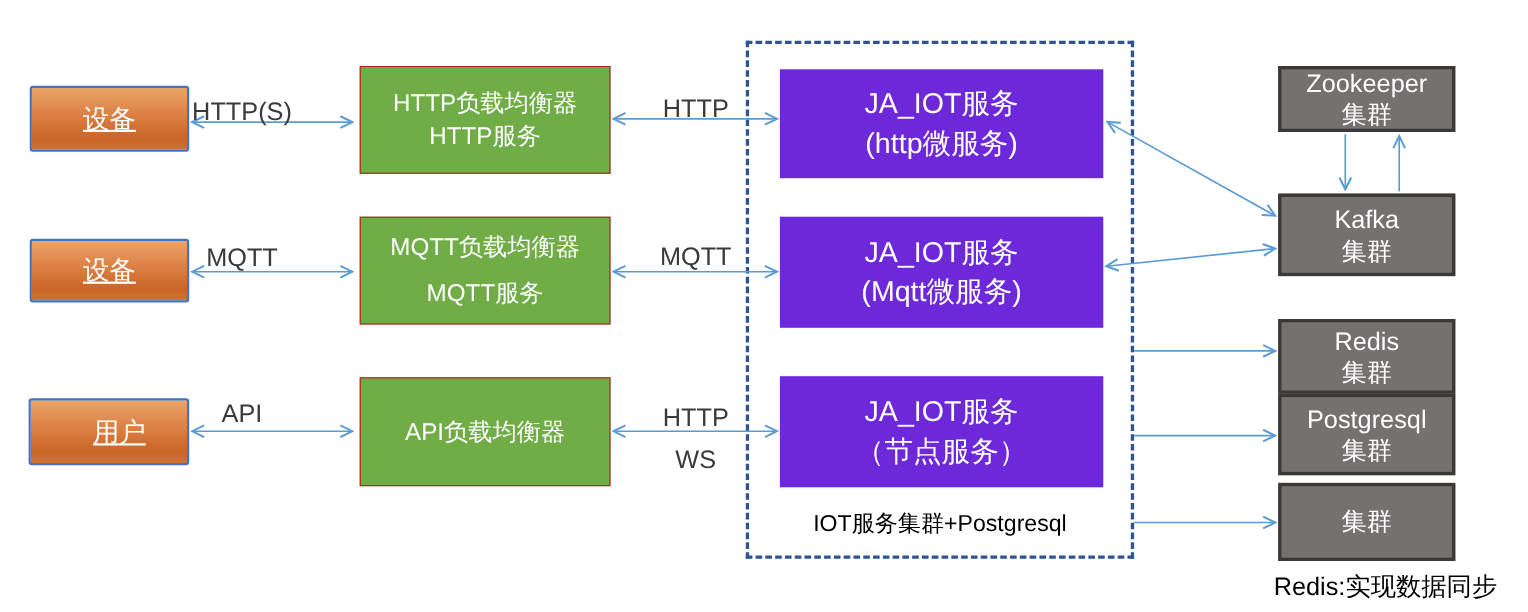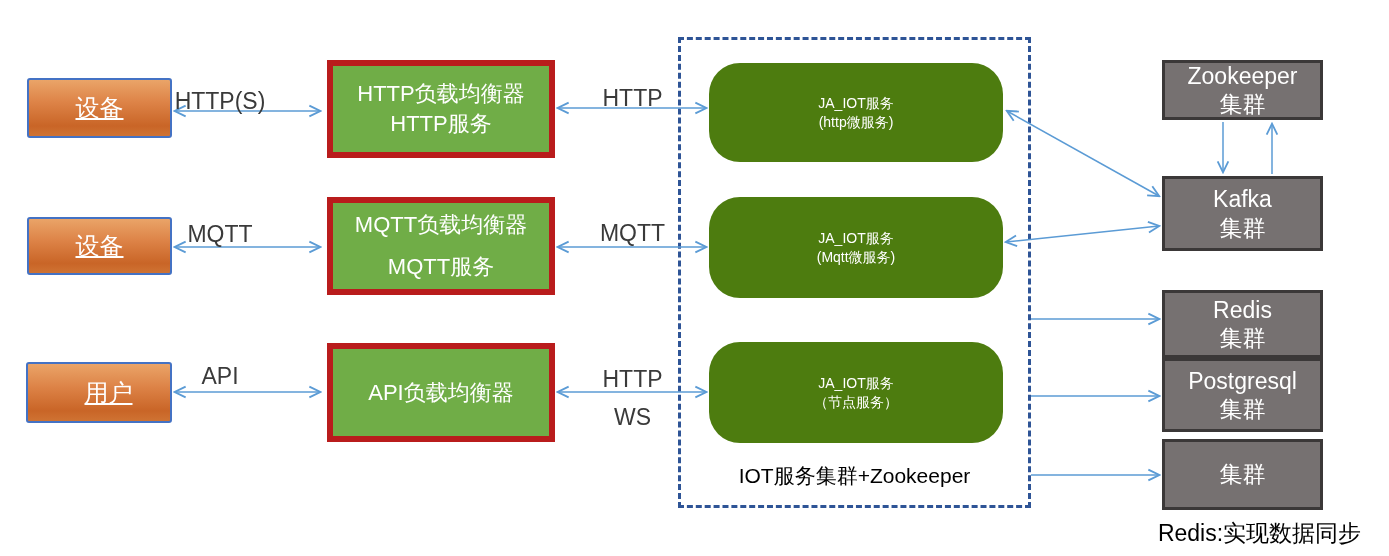--- a/index.html
+++ b/index.html
@@ -9,22 +9,22 @@
   }
   .node{
     position:absolute;display:flex;flex-direction:column;align-items:center;
     justify-content:center;text-align:center;color:#ffffff;box-sizing:border-box;
   }
   .node span{display:block;white-space:nowrap;}
   .orange{
     background:linear-gradient(180deg,#EAA468 0%,#DD8347 40%,#C96527 82%,#CF7333 100%);
     border:2px solid #4472C4;border-radius:3px;font-size:24px;text-decoration:underline;
   }
-  .green{background:#70AD47;border:6px solid #b91c1c;font-size:22px;line-height:1.35;}
-  .blue{background:#4d7c0f;font-size:14px;line-height:1.35;border-radius:31px;}
+  .green{background:#70AD47;border:1px solid #b91c1c;font-size:22px;line-height:1.35;}
+  .blue{background:#6d28d9;font-size:26px;line-height:1.35;}
   .gray{background:#767171;border:3px solid #3B3838;font-size:23px;line-height:1.22;}
   .cluster-box{
     position:absolute;left:678px;top:37px;width:353px;height:471px;
     border:3px dashed #2E5496;box-sizing:border-box;background:transparent;
   }
   .edge-label{position:absolute;font-size:23px;color:#3A3A3A;text-align:center;}
   .caption{position:absolute;color:#000;text-align:center;}
   .cluster-caption{left:678px;top:462px;width:353px;font-size:21px;}
   .footnote{left:1130px;top:518px;width:259px;font-size:23px;}
   .connector-layer{position:absolute;left:0;top:0;width:1389px;height:556px;pointer-events:none;}
@@ -110,21 +110,21 @@
   </div>
   <div class="node blue b2">
     <span>JA_IOT服务</span>
     <span>(Mqtt微服务)</span>
   </div>
   <div class="node blue b3">
     <span>JA_IOT服务</span>
     <span>（节点服务）</span>
   </div>
 
-  <div class="caption cluster-caption">IOT服务集群+Zookeeper</div>
+  <div class="caption cluster-caption">IOT服务集群+Postgresql</div>
 
   <div class="node gray r1">
     <span>Zookeeper</span>
     <span>集群</span>
   </div>
   <div class="node gray r2">
     <span>Kafka</span>
     <span>集群</span>
   </div>
   <div class="node gray r3">

